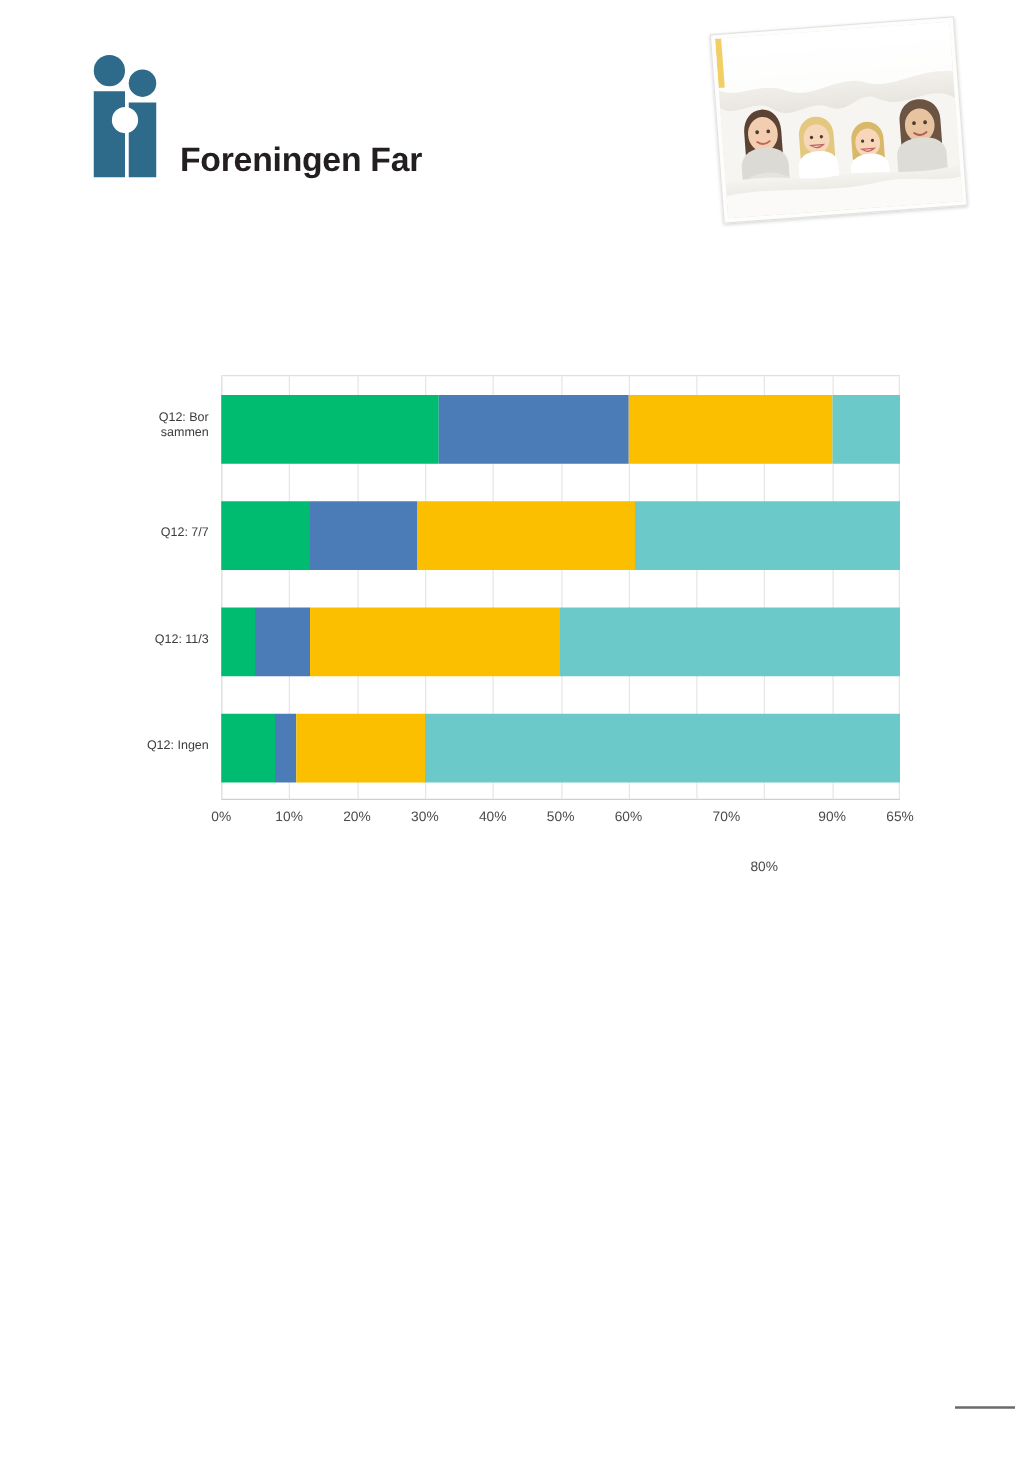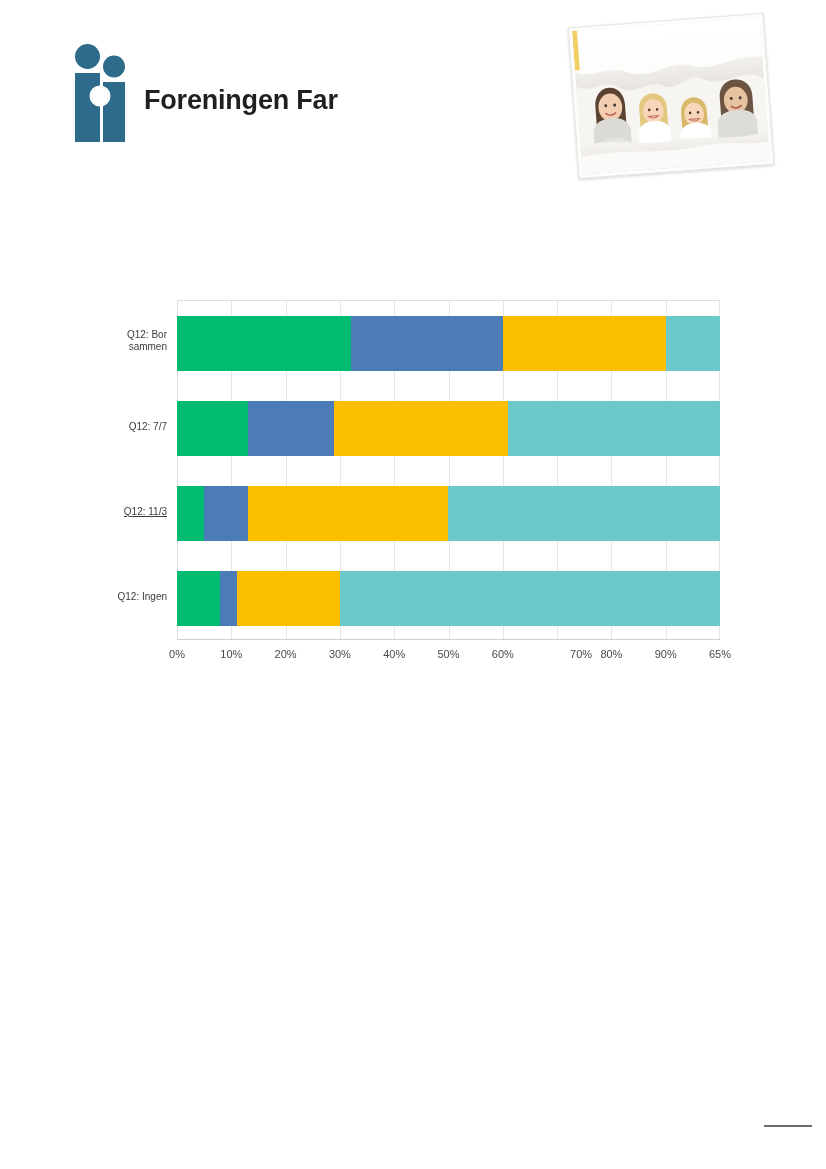--- a/index.html
+++ b/index.html
@@ -5,21 +5,21 @@
   * { box-sizing: border-box; }
   html, body {
     margin: 0; padding: 0;
     width: 826px; height: 1169px;
     background: #ffffff;
     font-family: "Liberation Sans", sans-serif;
   }
   .page { position: relative; width: 826px; height: 1169px; overflow: hidden; background:#fff; }
 
   
-  .logo-block { position: absolute; left: 70px; top: 44px; display: flex; align-items: center; }
+  .logo-block { position: absolute; left: 70px; top: 44px; display: flex; align-items: flex-end; }
   .logo-mark { position: relative; width: 60px; height: 98px; flex: none; }
   .logo-mark svg { display: block; }
   .logo-text { margin-left: 14px; padding-top: 14px; }
   .logo-title {
     font-size: 27px; font-weight: bold; color: #231f20;
     letter-spacing: -0.2px; line-height: 1.05; white-space: nowrap;
   }
   .logo-sub {
     margin-top: 4px; font-size: 15px; color: #3a3a3a;
     line-height: 1.25; white-space: nowrap;
@@ -187,21 +187,21 @@
 
   <div class="chart">
     <div class="plot-row">
       <div class="cat-col">
         <div class="cat-labels" id="cat-labels">
             <div class="cat-label" style="top: 28.5px;">
               <div>Q12: Bor</div>
               <div>sammen</div>
             </div>
             <div class="cat-label" style="top: 120.5px;">Q12: 7/7</div>
-            <div class="cat-label" style="top: 205.5px; text-decoration: underline;">Q12: 11/3</div>
+            <div class="cat-label" style="top: 205.5px;">Q12: 11/3</div>
             <div class="cat-label" style="top: 290.5px;">Q12: Ingen</div>
           </div>
       </div>
       <div class="bars-col">
         <div class="plot-area">
           <div class="gridlines" id="gridlines">
               <div class="gridline edge-left" style="left: 0%;"></div>
               <div class="gridline" style="left: 10%;"></div>
               <div class="gridline" style="left: 20%;"></div>
               <div class="gridline" style="left: 30%;"></div>
@@ -242,21 +242,21 @@
         </div>
         <div class="xaxis" id="xaxis">
             <div class="xtick" style="left: 0%;">0%</div>
             <div class="xtick" style="left: 10%;">10%</div>
             <div class="xtick" style="left: 20%;">20%</div>
             <div class="xtick" style="left: 30%;">30%</div>
             <div class="xtick" style="left: 40%;">40%</div>
             <div class="xtick" style="left: 50%;">50%</div>
             <div class="xtick" style="left: 60%;">60%</div>
             <div class="xtick" style="left: 70%; margin-left: 24px;">70%</div>
-            <div class="xtick" style="left: 80%;">80%</div>
+            <div class="xtick" style="left: 80%; margin-top: 40px;">80%</div>
             <div class="xtick" style="left: 90%;">90%</div>
             <div class="xtick" style="left: 100%;">65%</div>
           </div>
       </div>
     </div>
   </div>
 
 
   <div class="footer-rule"></div>
 

